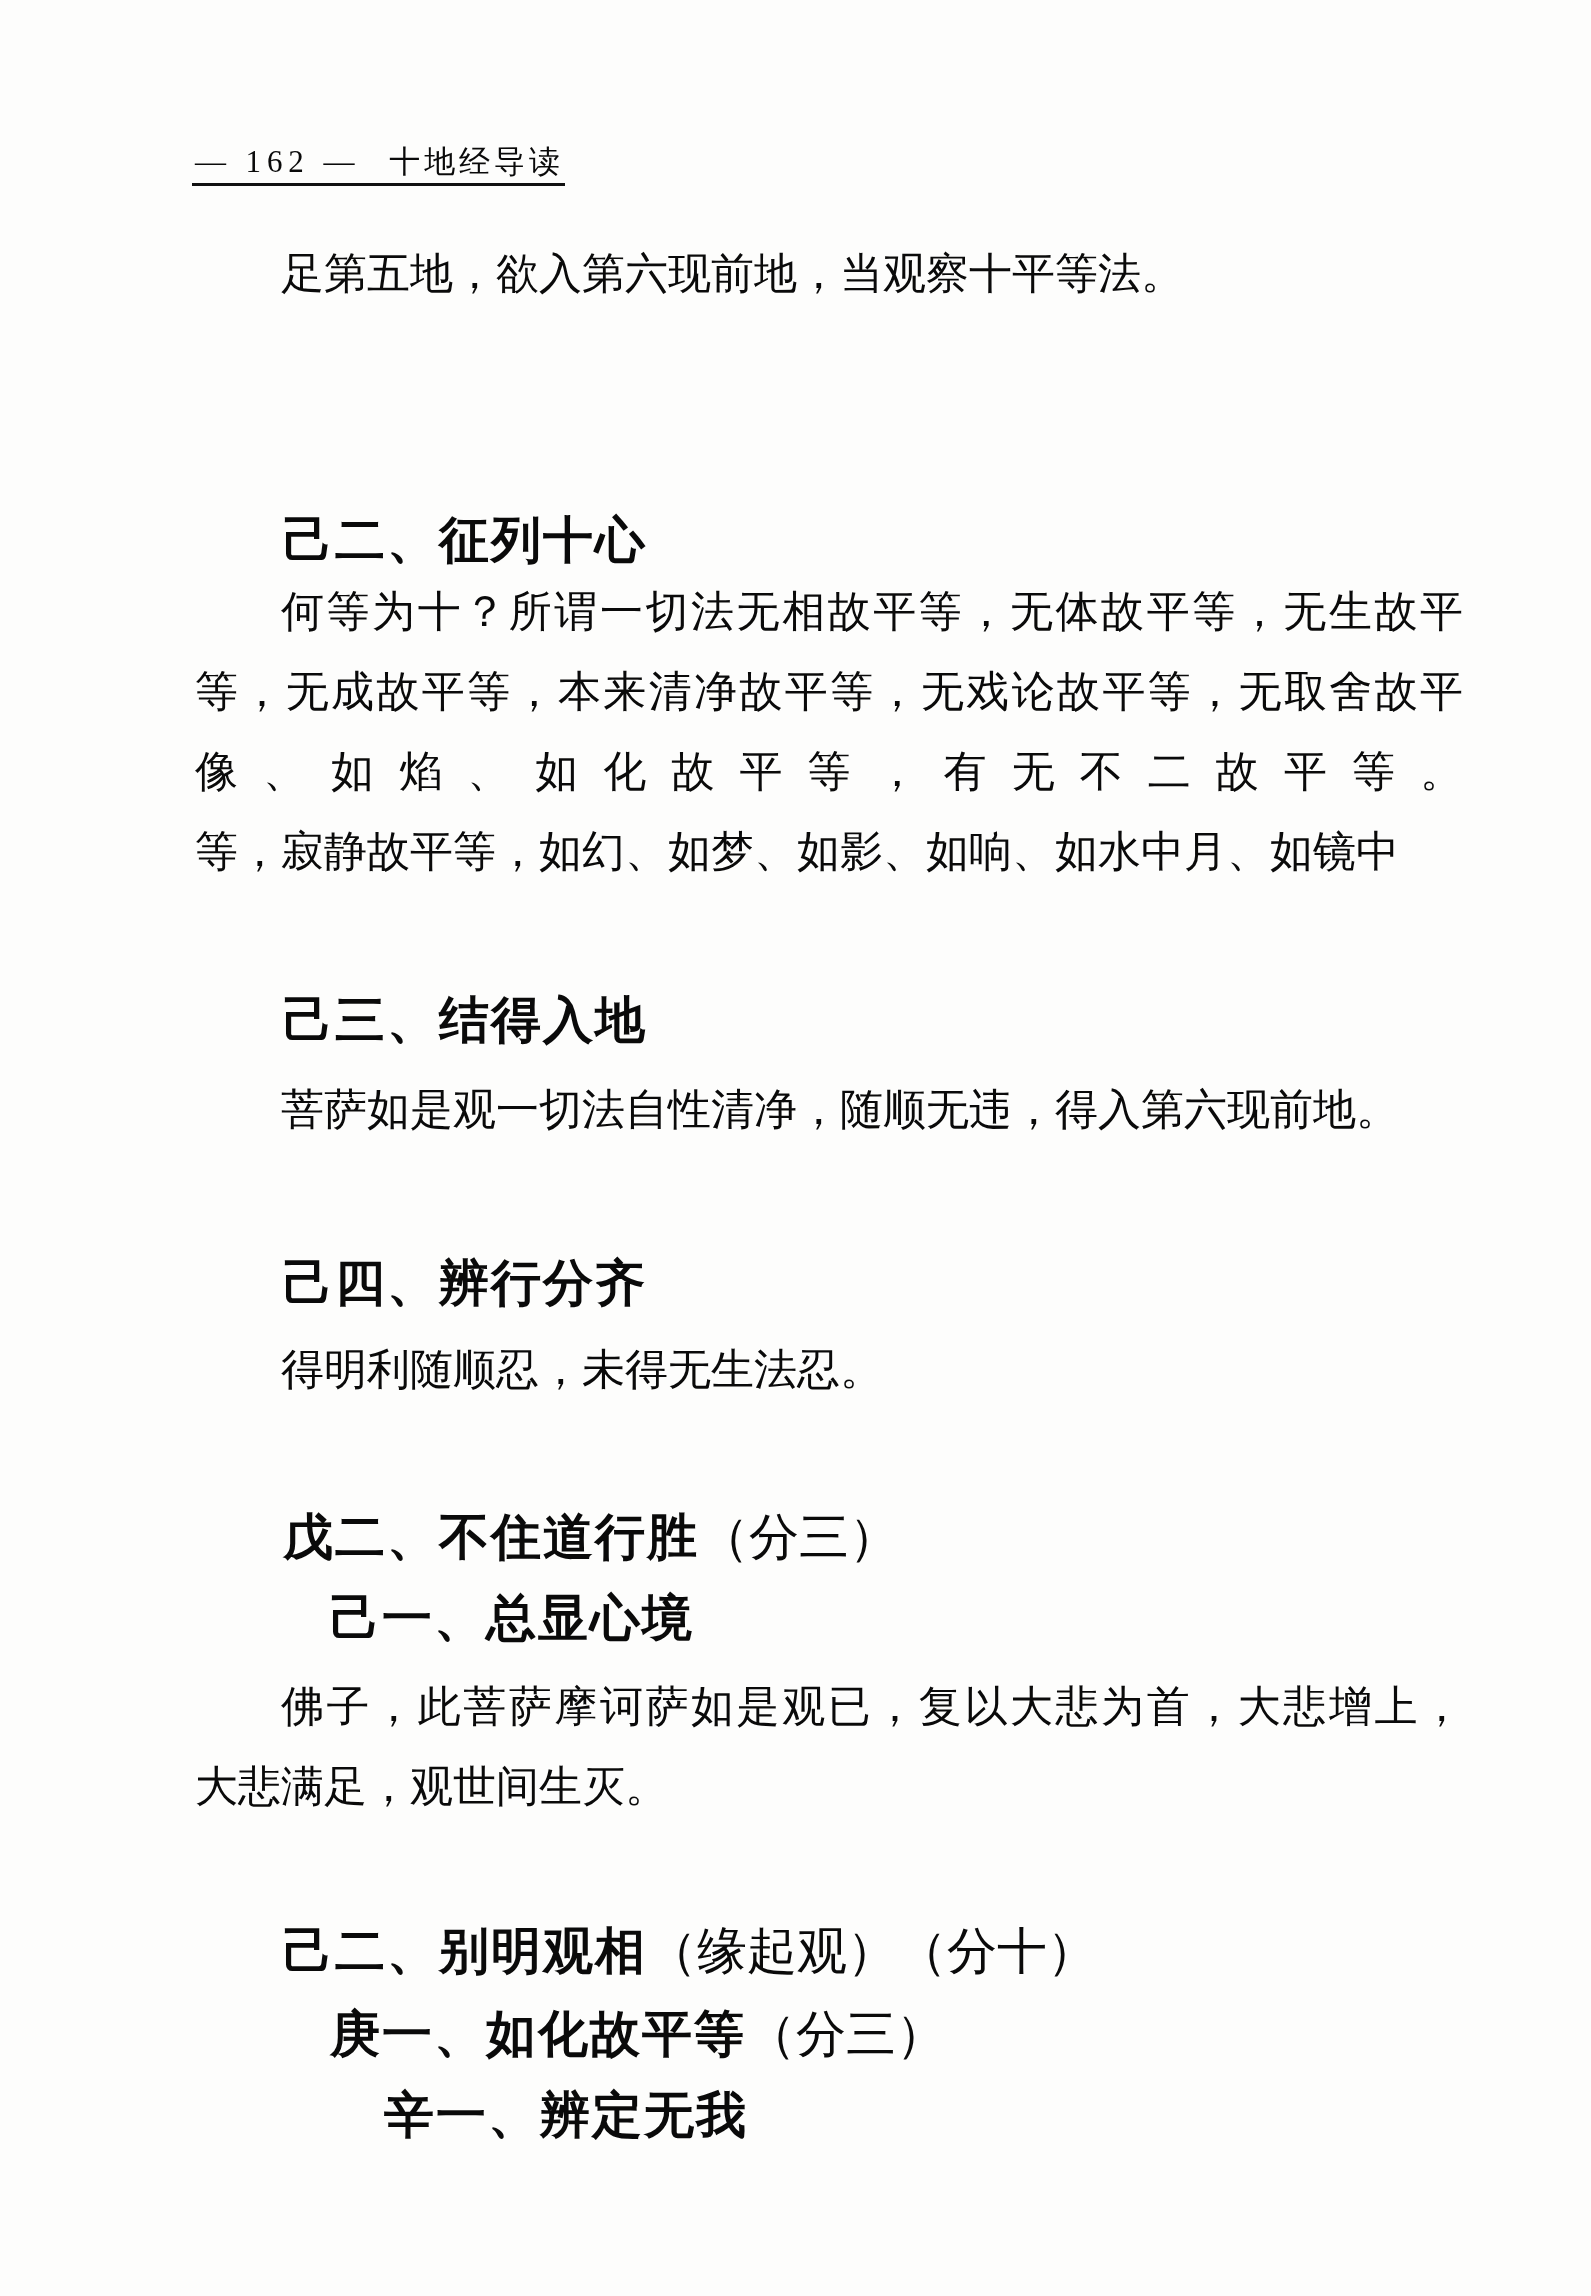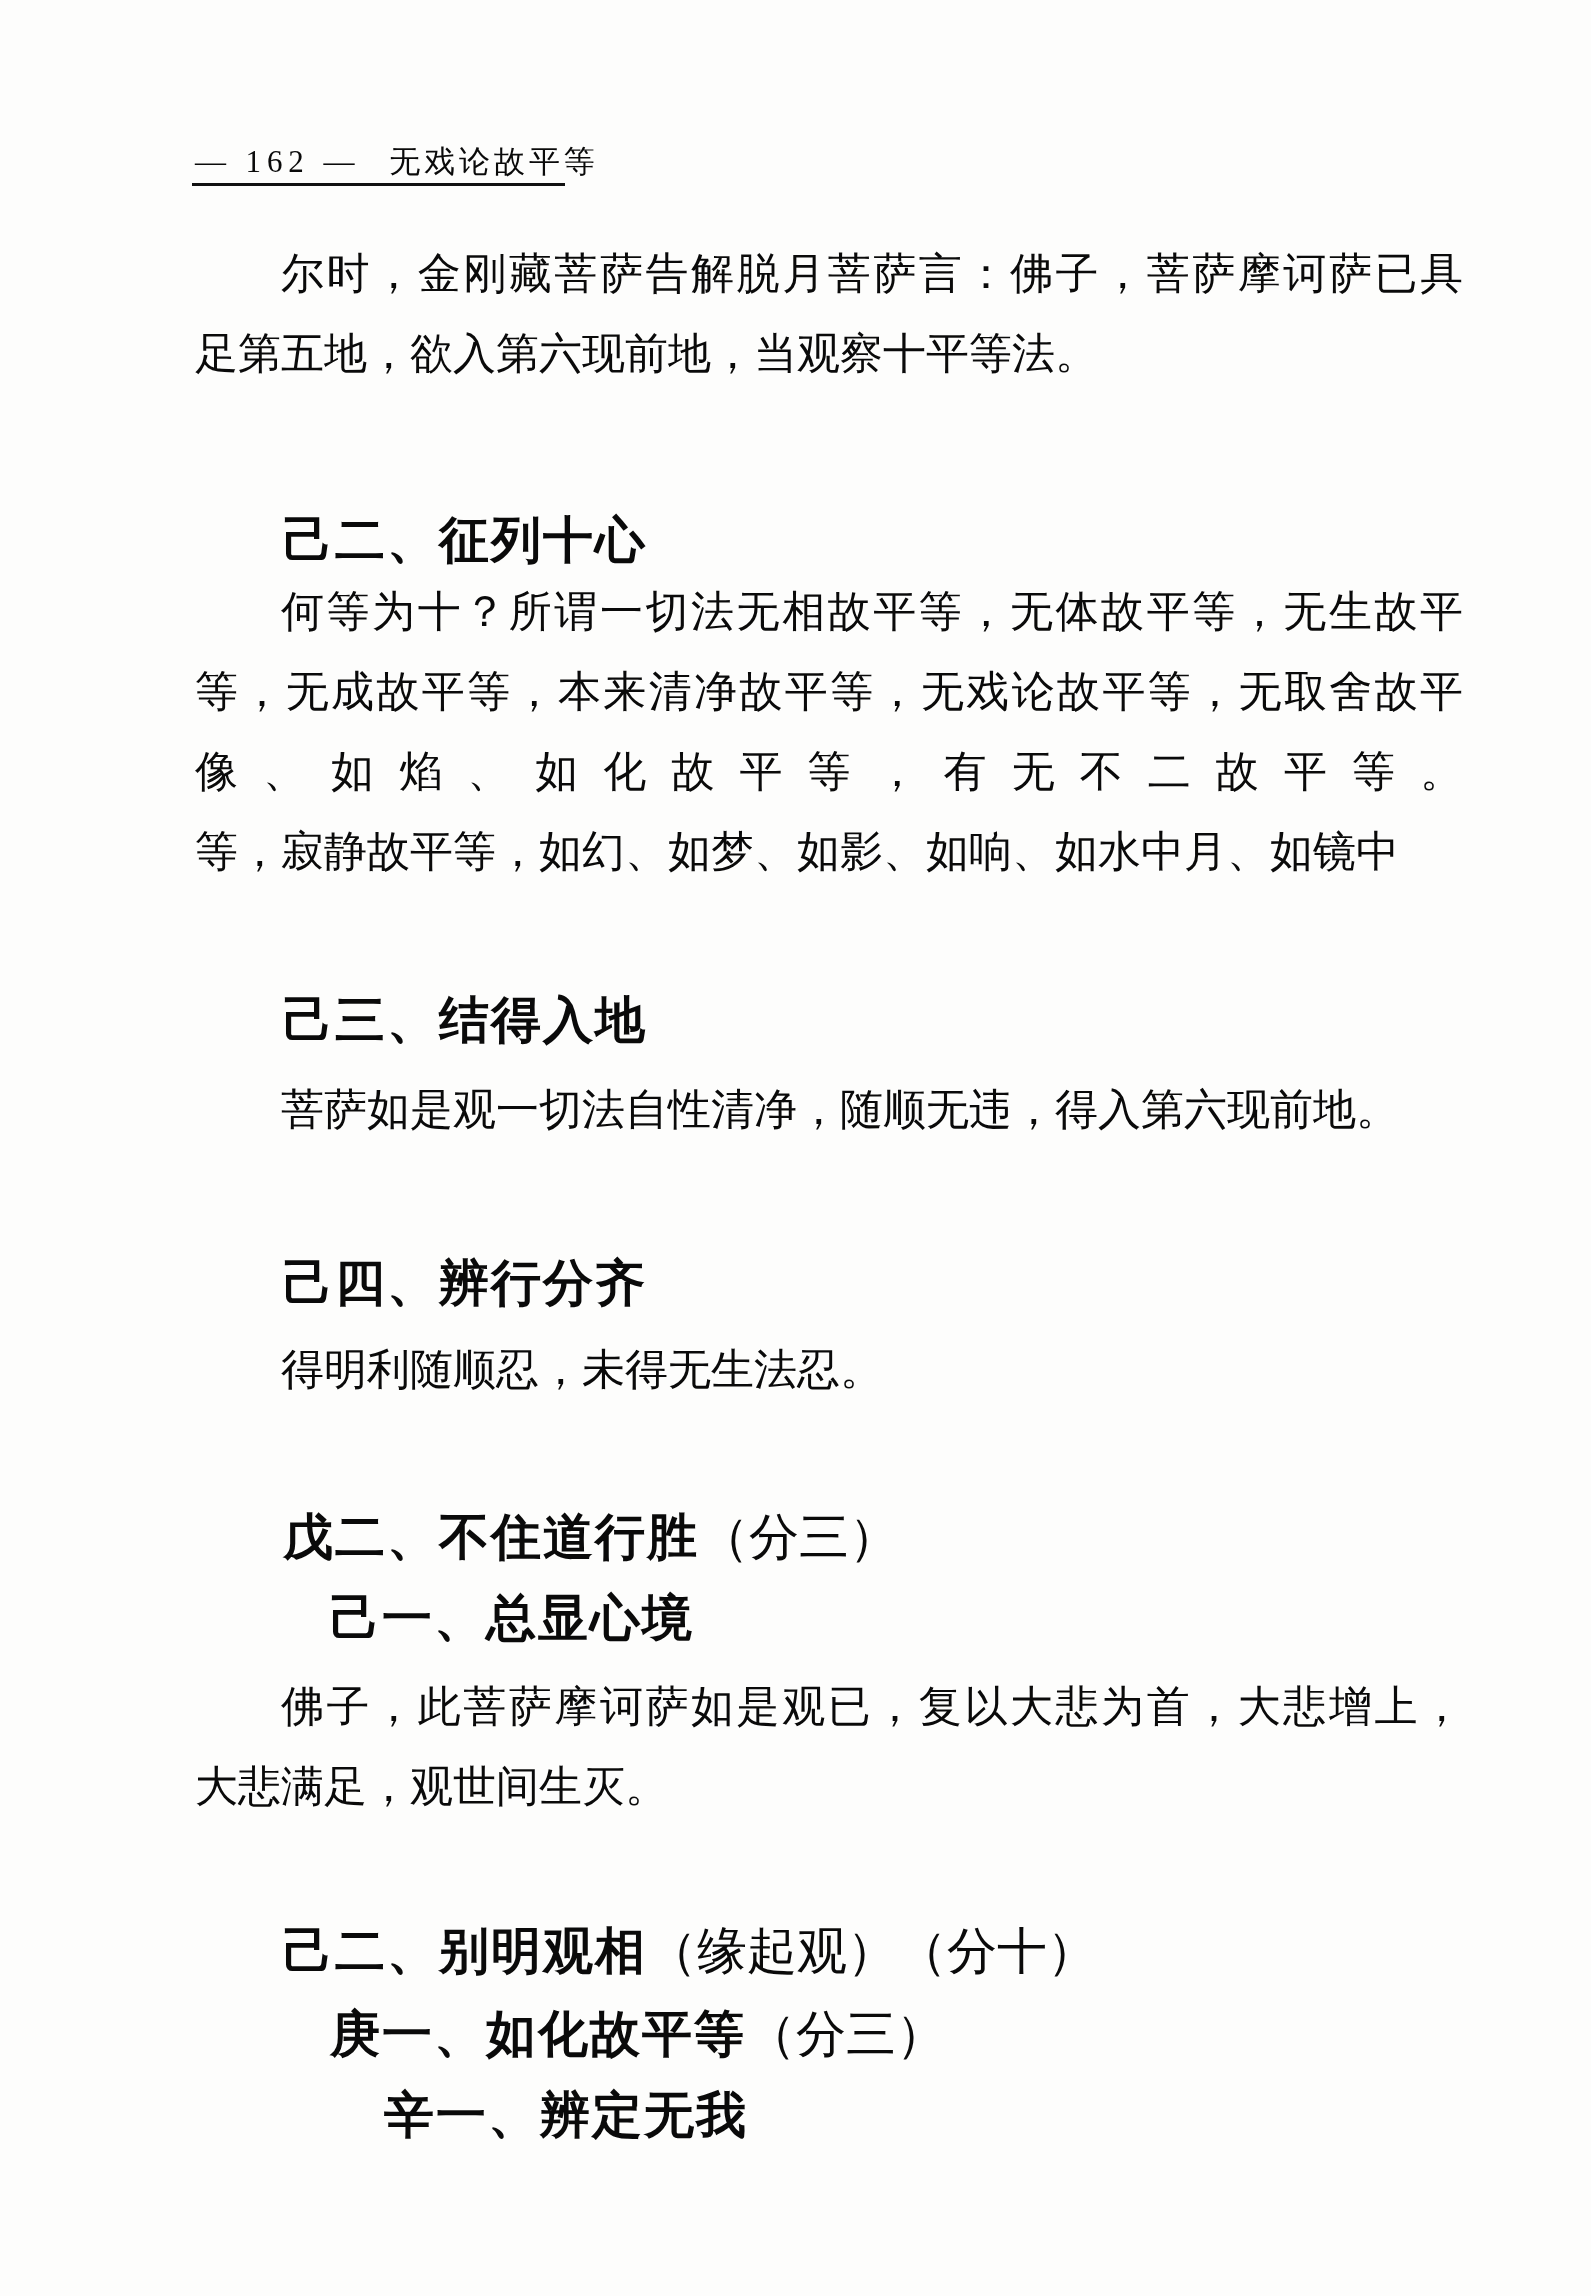--- a/index.html
+++ b/index.html
@@ -85,26 +85,25 @@
   .top-1971 { top: 1922px; }
   .top-2056 { top: 2005px; }
   .top-2139 { top: 2086px; }
 </style>
 </head>
 <body>
 
 <div class="page">
 
   <div class="running-header">
-    <span class="page-no">— 162 —</span><span class="book-title">无戏论故平等</span>
+    <span class="page-no">— 162 —</span><span class="book-title">十地经导读</span>
   </div>
   <div class="header-rule"></div>
 
   <div class="para top-239">
-      <div class="line">尔时，金刚藏菩萨告解脱月菩萨言：佛子，菩萨摩诃萨已具</div>
       <div class="line">足第五地，欲入第六现前地，当观察十平等法。</div>
     </div>
 
   <div class="heading indent-0 top-524">
     <span>己二、征列十心</span>
   </div>
 
   <div class="para top-585">
       <div class="line">何等为十？所谓一切法无相故平等，无体故平等，无生故平</div>
       <div class="line">等，无成故平等，本来清净故平等，无戏论故平等，无取舍故平</div>

